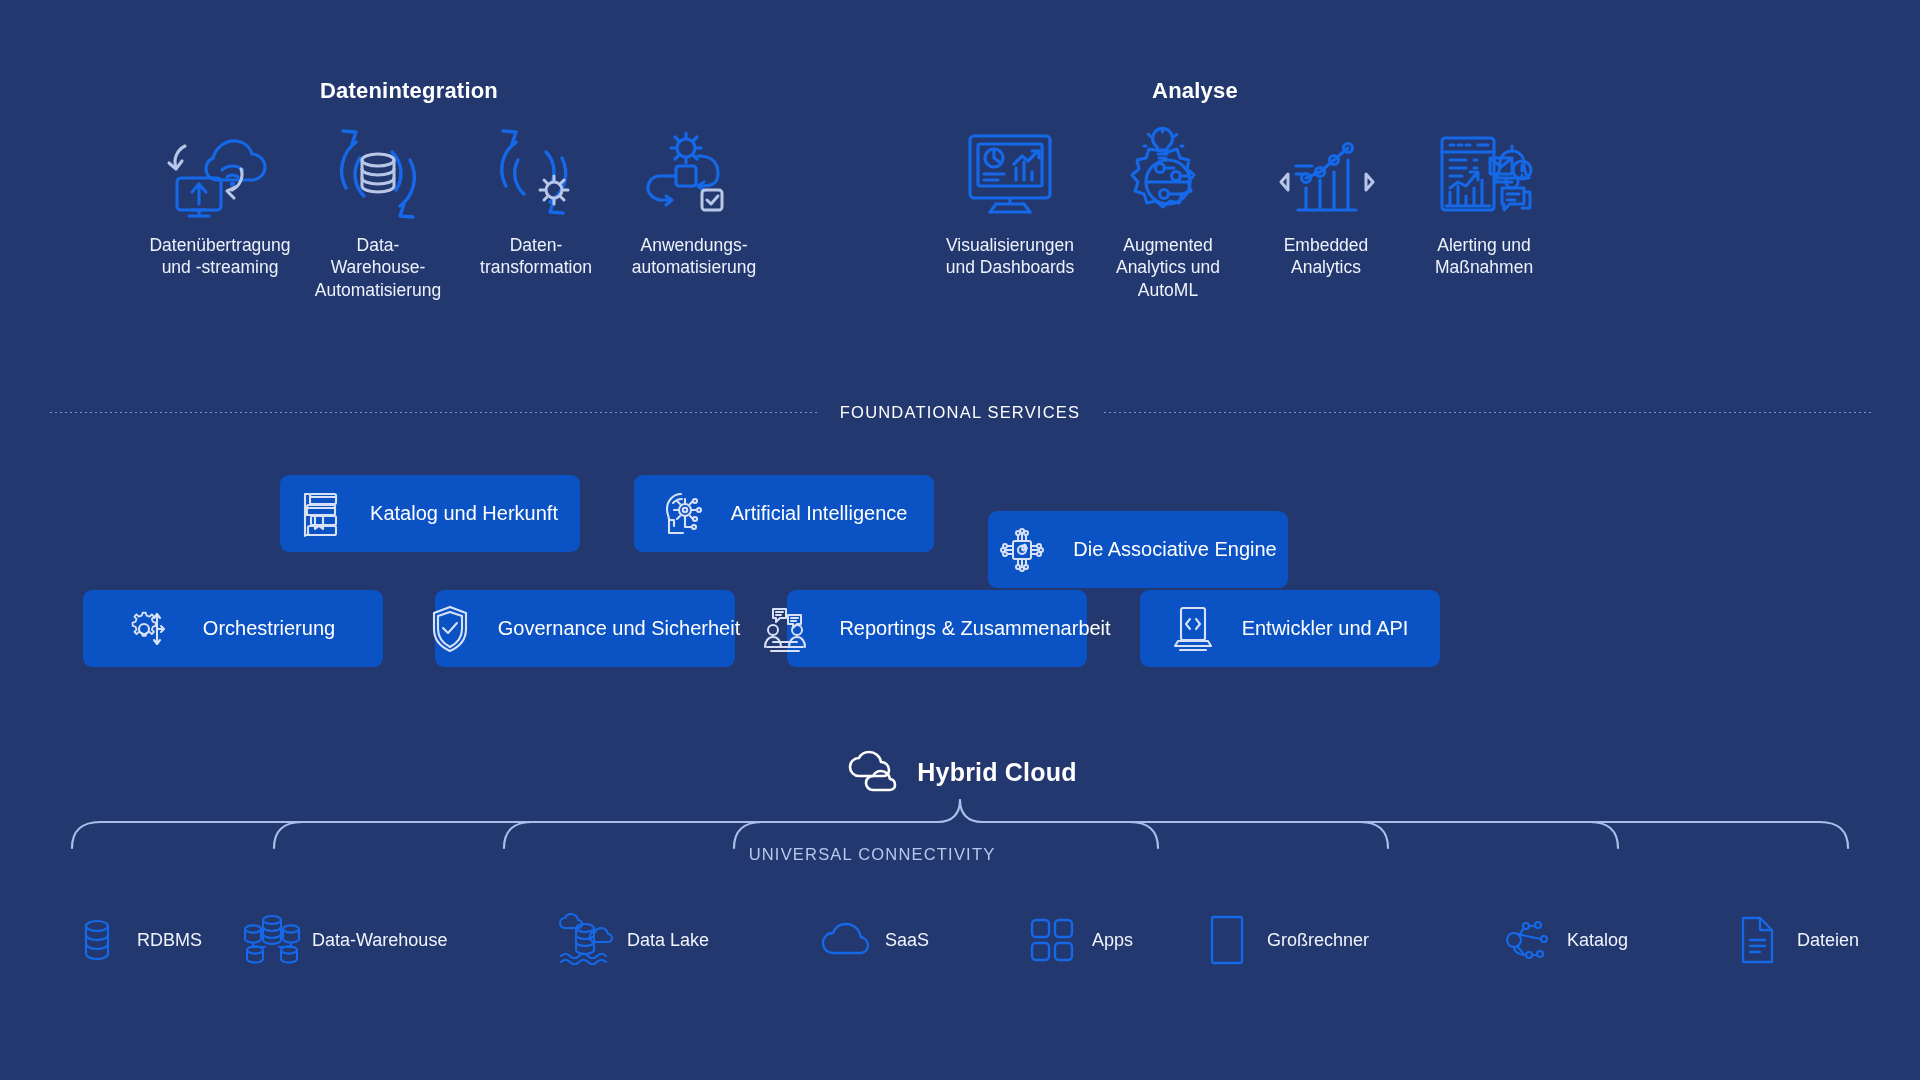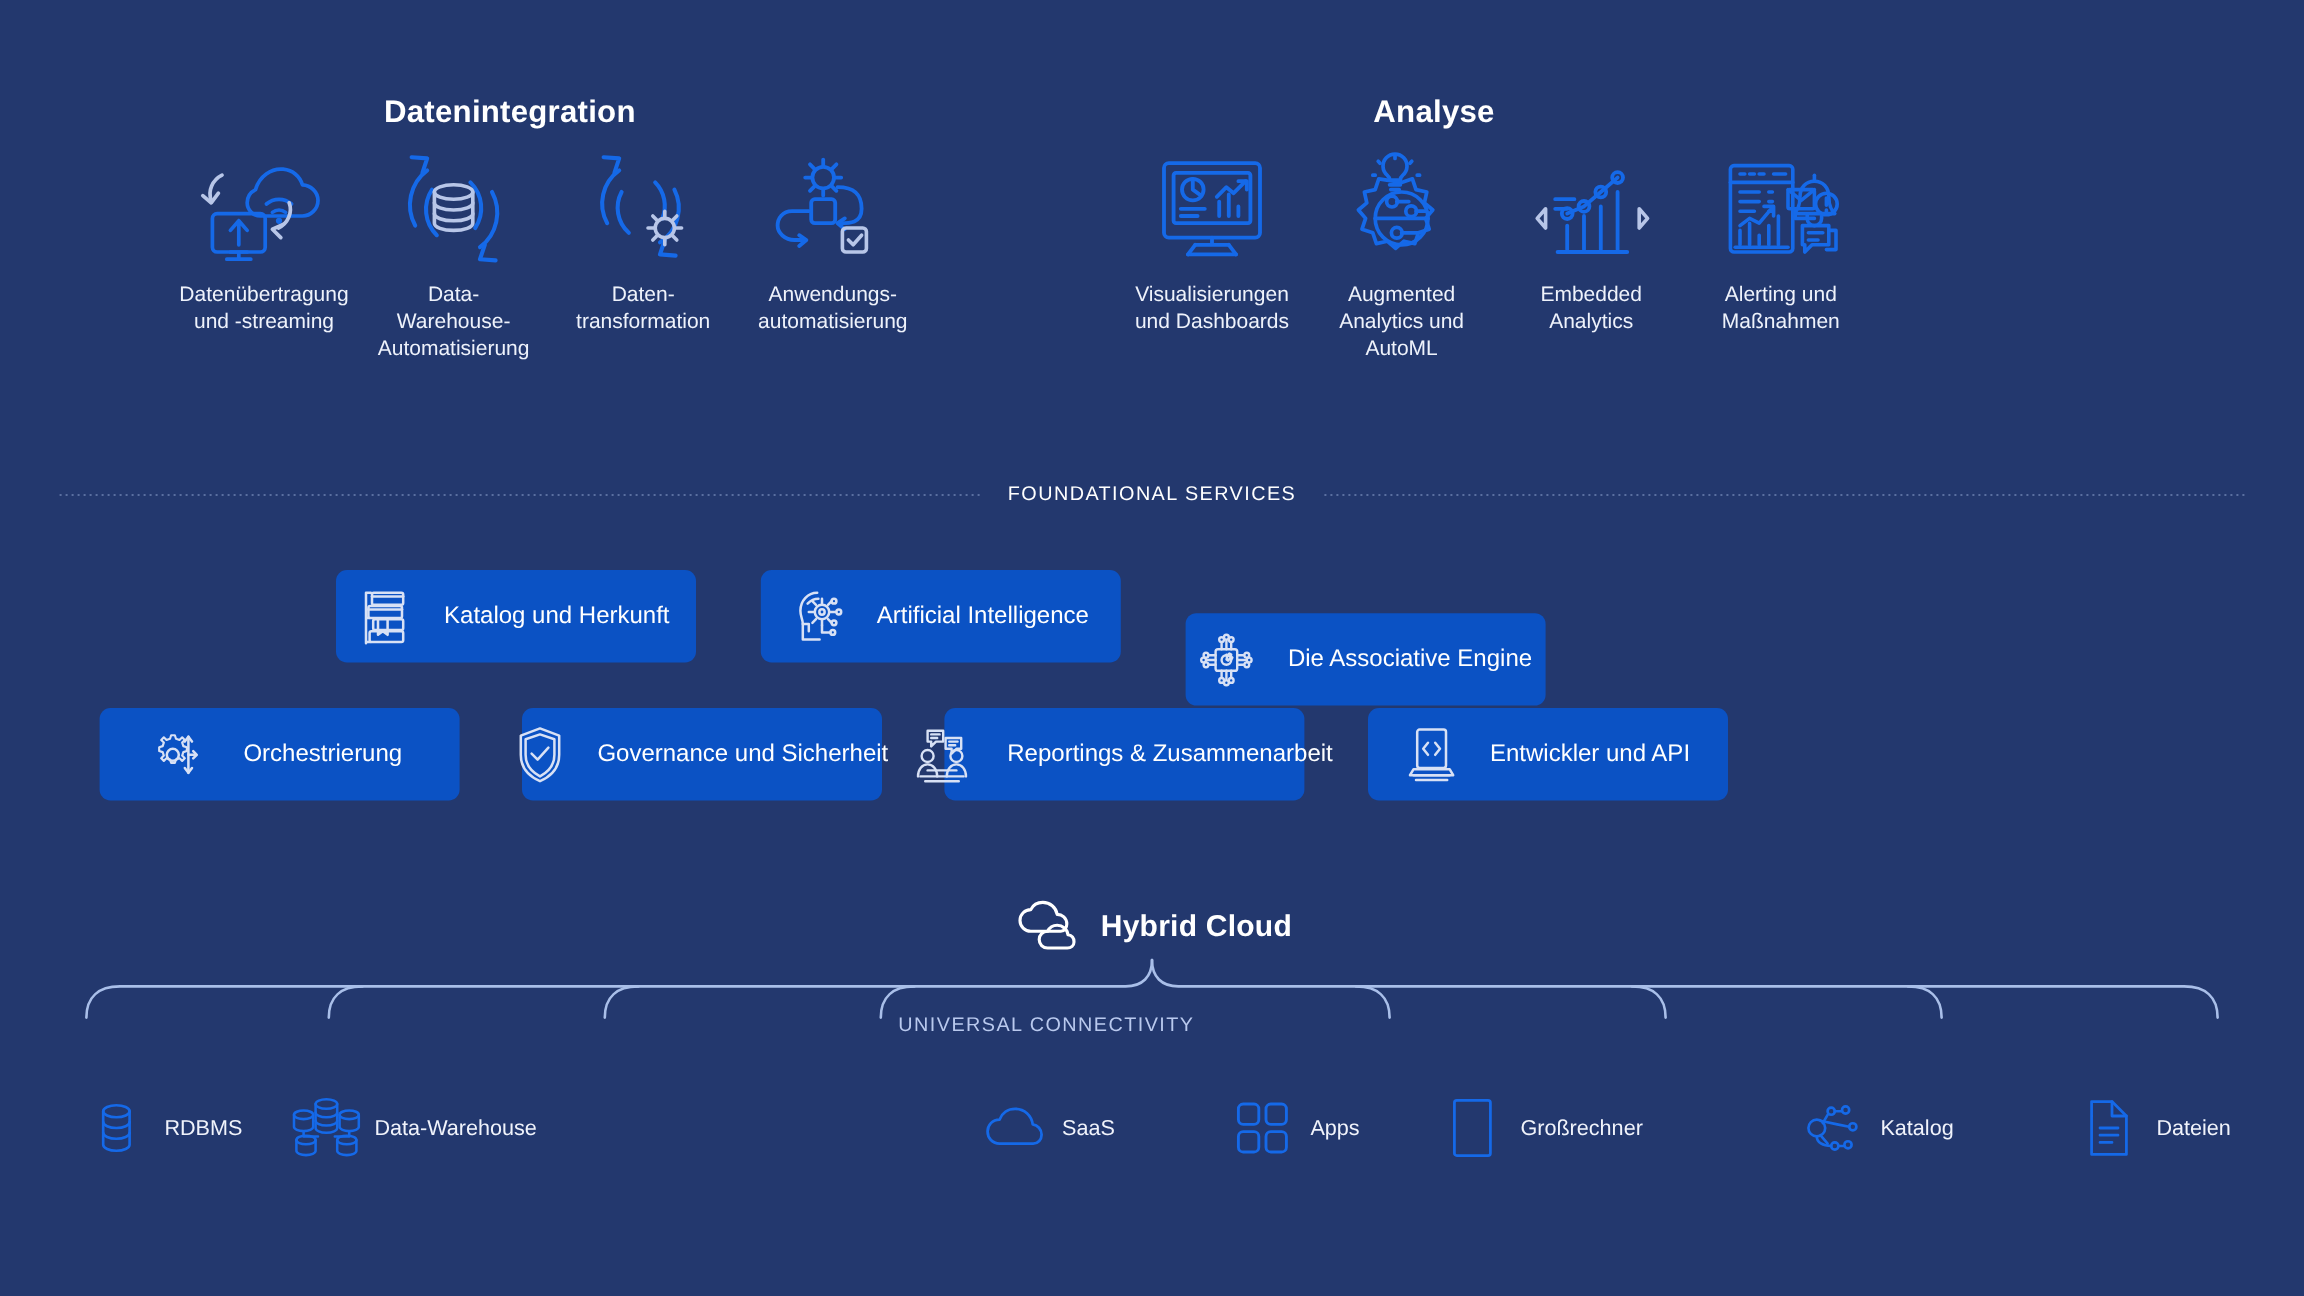--- a/index.html
+++ b/index.html
@@ -8,21 +8,21 @@
     background:#23386e;
     font-family:"Liberation Sans", sans-serif;
     color:#ffffff;
     position:relative;
   }
   .stage{position:absolute;inset:0;}
 
   
   .top-zone{position:absolute;left:0;top:0;width:1920px;height:375px;}
   .group-title{
-    position:absolute;font-size:26px;font-weight:bold;color:#ffffff;
+    position:absolute;font-size:22px;font-weight:bold;color:#ffffff;
     text-align:center;letter-spacing:.2px;white-space:nowrap;
   }
   .cardrow{position:absolute;display:flex;align-items:flex-start;}
   .card{
     width:130px;display:flex;flex-direction:column;align-items:center;
     text-align:center;
   }
   .card .glyph{
     height:92px;width:100%;display:flex;align-items:center;justify-content:center;
     margin-bottom:14px;
@@ -482,20 +482,37 @@
             <path d="M4 37v9c0 2 3.6 3.6 8 3.6s8-1.6 8-3.6v-9"></path>
             <ellipse cx="46" cy="37" rx="8" ry="3.6"></ellipse>
             <path d="M38 37v9c0 2 3.6 3.6 8 3.6s8-1.6 8-3.6v-9"></path>
             <path d="M10 30v4h12M48 30v4H36"></path>
           </g>
         </svg>
       </span>
       <span class="slabel">Data-Warehouse</span>
     </div>
 
+    <div class="src" style="left:560px;">
+      <span class="sicon">
+        <svg width="56" height="52" viewBox="0 0 56 52">
+          <g fill="none" stroke="#1569e8" stroke-width="2.1" stroke-linecap="round" stroke-linejoin="round">
+            <path d="M6 14c-3 0-5-2-5-5s2-5 5-5c1-2.5 3.5-4 6-4 3.6 0 6.6 2.6 7 6 2.4 0 4 1.8 4 4 0 2-1.4 4-3.6 4z"></path>
+            <path d="M36 28c-3 0-5-2-5-5s2-5 5-5c1-2.5 3.5-4 6-4 3.6 0 6.6 2.6 7 6 2.4 0 4 1.8 4 4 0 2-1.4 4-3.6 4z"></path>
+            <ellipse cx="26" cy="14" rx="9" ry="4"></ellipse>
+            <path d="M17 14v22c0 2.2 4 4 9 4s9-1.8 9-4V14"></path>
+            <path d="M17 21c0 2.2 4 4 9 4s9-1.8 9-4"></path>
+            <path d="M17 28c0 2.2 4 4 9 4s9-1.8 9-4"></path>
+            <path d="M2 42c3-3 6-3 9 0s6 3 9 0 6-3 9 0 6 3 9 0 6-3 9 0"></path>
+            <path d="M2 48c3-3 6-3 9 0s6 3 9 0 6-3 9 0 6 3 9 0 6-3 9 0"></path>
+          </g>
+        </svg>
+      </span>
+      <span class="slabel">Data Lake</span>
+    </div>
 
     <div class="src" style="left:818px;">
       <span class="sicon">
         <svg width="48" height="34" viewBox="0 0 48 34">
           <g fill="none" stroke="#1569e8" stroke-width="2.3" stroke-linecap="round" stroke-linejoin="round">
             <path d="M12 30c-6 0-10-4.5-10-10s4-10 10-10c2-5.5 7-9 13-9 7.6 0 13.6 5.5 14.6 13 4 .6 7.4 4 7.4 8.6 0 4-3 7.4-7 7.4z"></path>
           </g>
         </svg>
       </span>
       <span class="slabel">SaaS</span>

